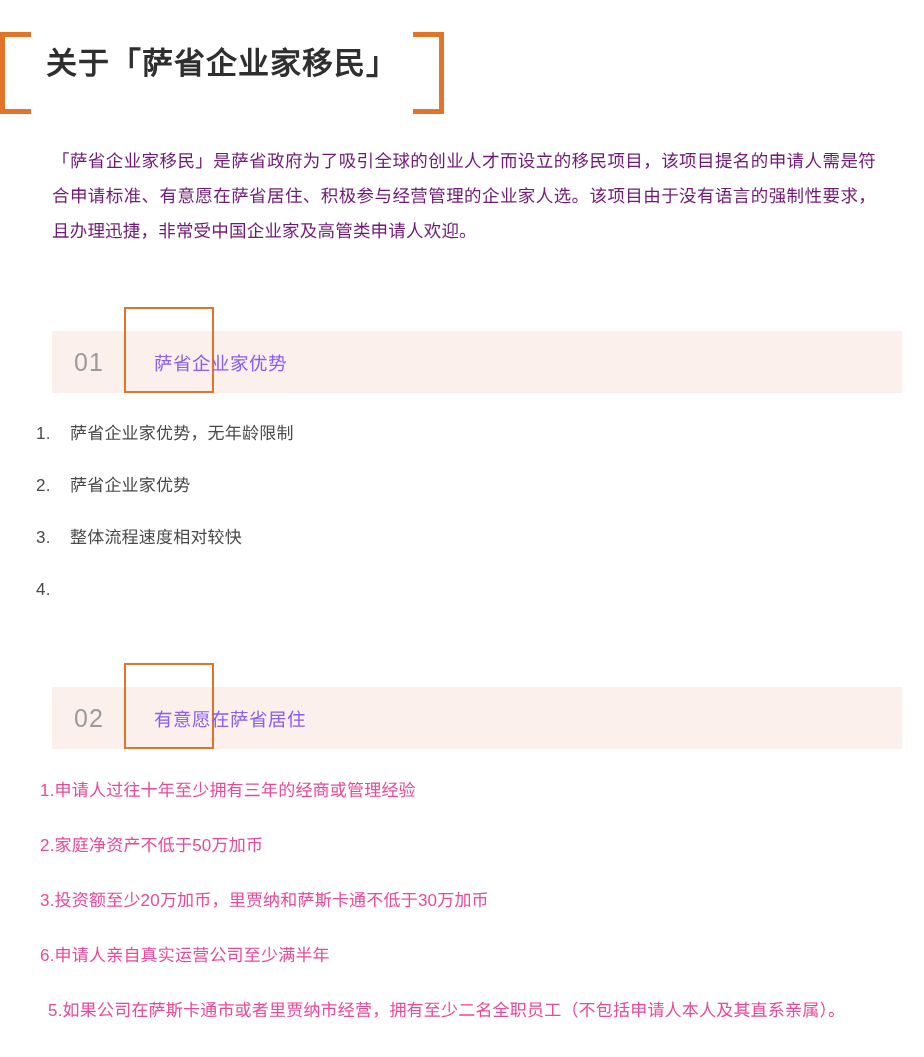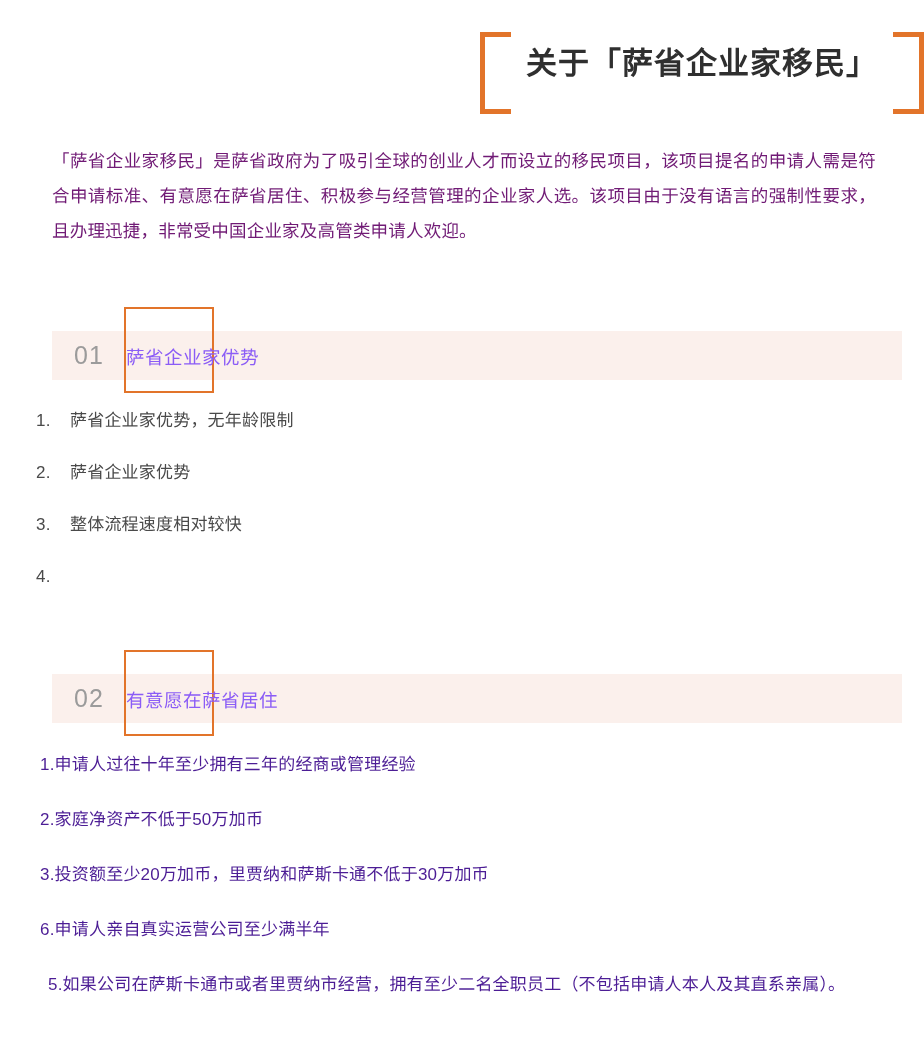--- a/index.html
+++ b/index.html
@@ -17,21 +17,21 @@
   .page {
     width: 924px;
     position: relative;
     padding-top: 26px;
     box-sizing: border-box;
   }
 
   
   .title-wrap {
     display: flex;
-    justify-content: flex-end;
+    justify-content: flex-start;
     align-items: center;
     margin: 0 0 40px 0;
   }
   .title-box {
     position: relative;
     padding: 18px 46px 20px 46px;
     display: inline-block;
   }
   .bracket {
     position: absolute;
@@ -69,25 +69,26 @@
     text-align: justify;
     letter-spacing: 0.2px;
   }
 
   
   .section {
     margin-top: 82px;
   }
   .section-head {
     position: relative;
-    height: 49px;
+    height: 62px;
     margin: 0 22px 0 52px;
     background: #fbf0ec;
     display: flex;
     align-items: center;
+    gap: 28px;
   }
   .section-num {
     font-size: 25px;
     color: #9b9b9b;
     padding-left: 22px;
     letter-spacing: 1px;
     font-weight: normal;
     width: 62px;
     box-sizing: border-box;
   }
@@ -130,21 +131,21 @@
     text-align: left;
     color: #4a4a4a;
   }
   .list-b {
     margin: 26px 0 0 0;
     padding: 0;
     list-style: none;
   }
   .list-b li {
     font-size: 17px;
-    color: #4c1d95;
+    color: #ec4899;
     line-height: 31px;
     margin: 0 44px 24px 40px;
     letter-spacing: 0.2px;
     text-align: justify;
   }
   .list-b li.indented {
     margin-left: 48px;
     text-indent: 0;
   }
   .bottom-pad { height: 40px; }

